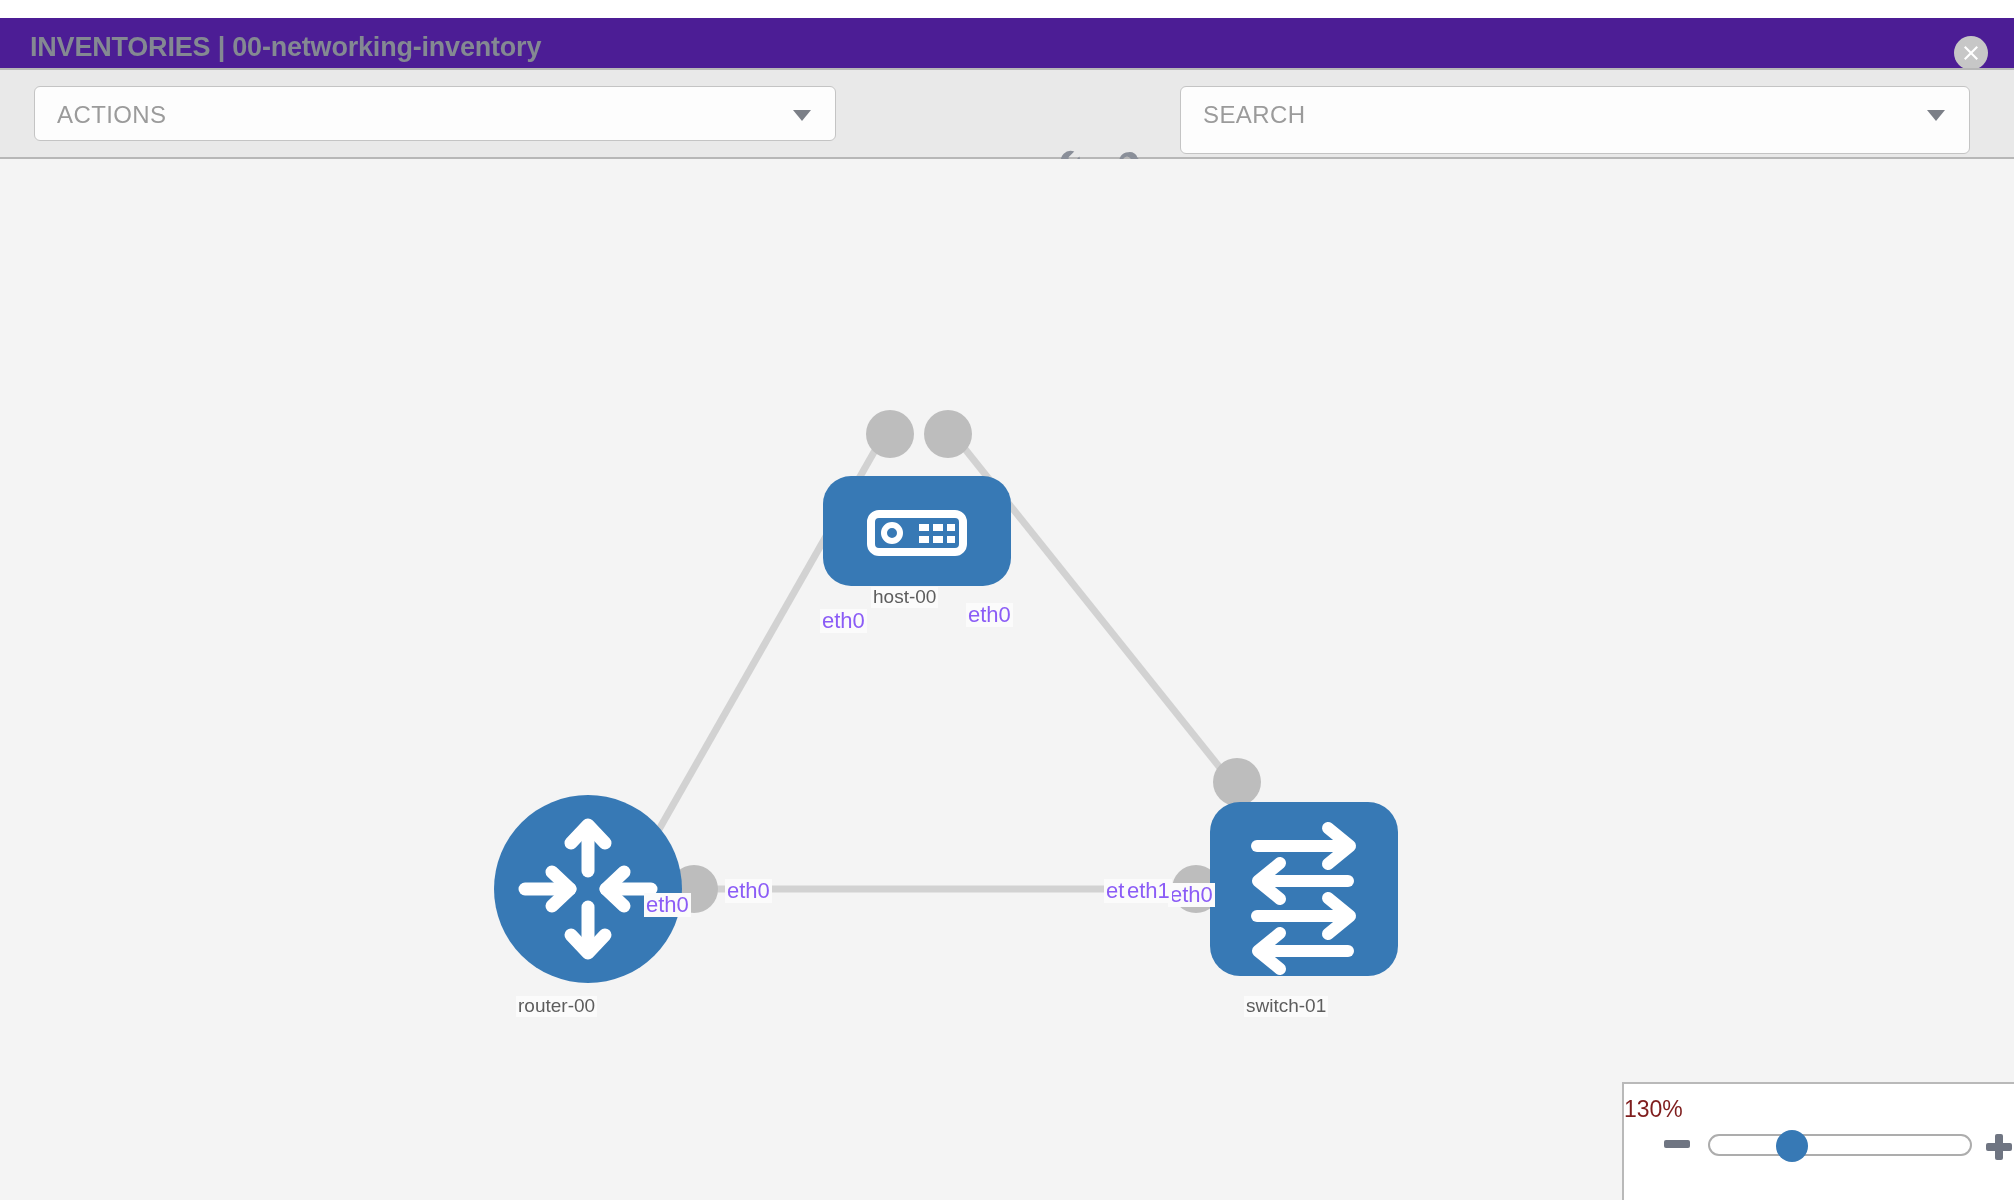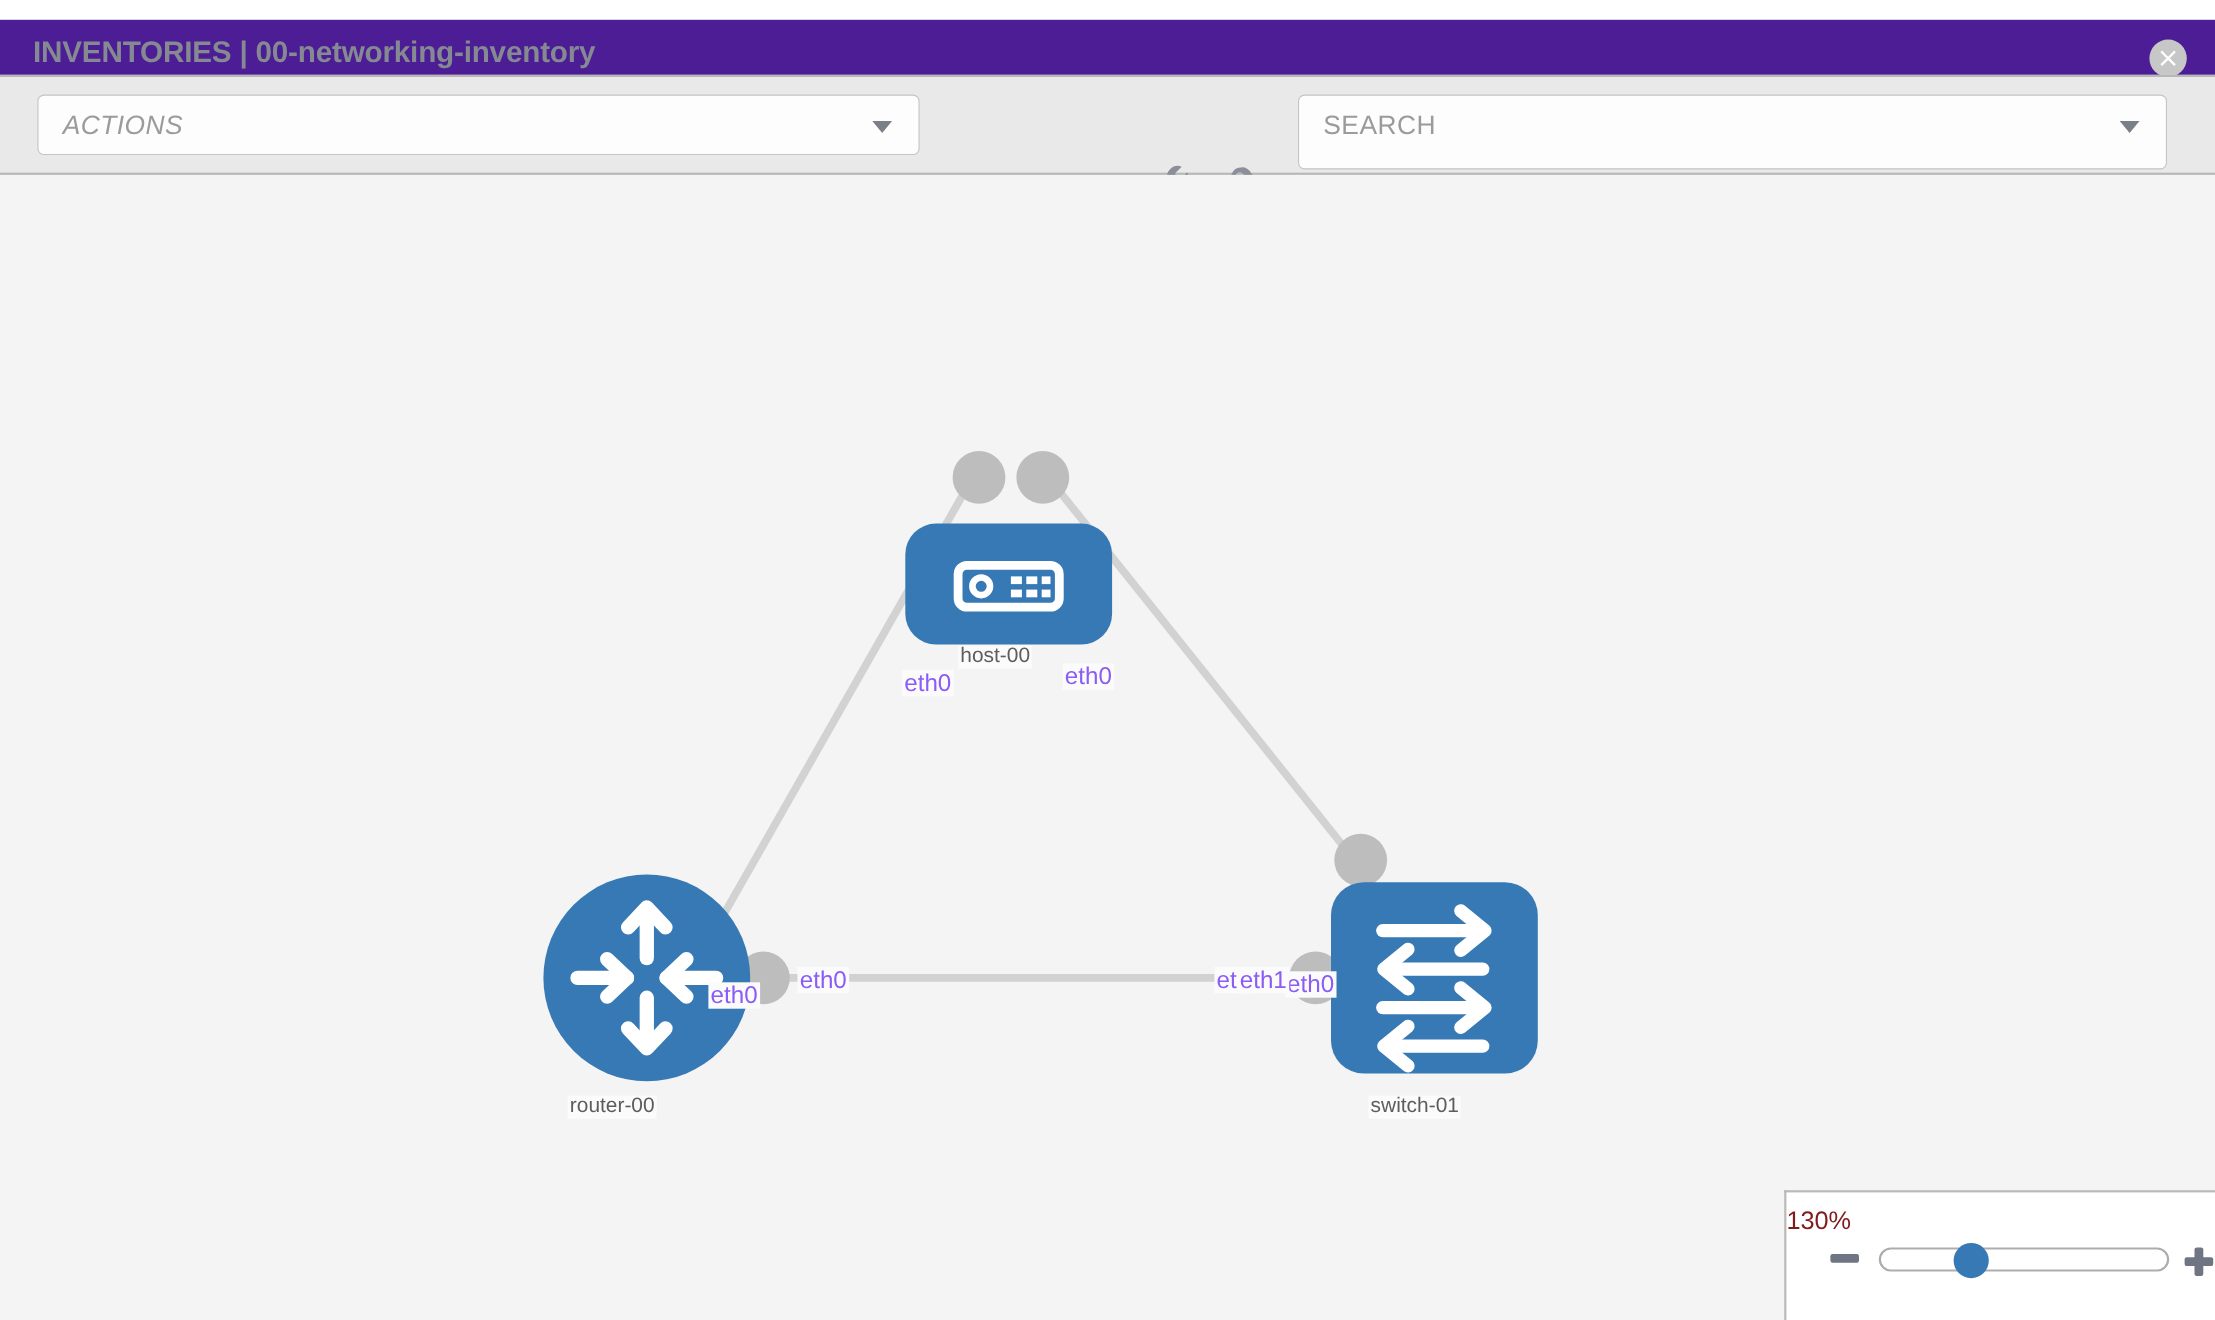--- a/index.html
+++ b/index.html
@@ -56,21 +56,20 @@
     border: 1px solid #c4c4c4;
     border-radius: 6px;
     cursor: pointer;
   }
   .actions-label {
     position: absolute;
     left: 22px; top: 14px;
     font-size: 24px;
     color: #9b9b9b;
     letter-spacing: 0.4px;
-    font-style: italic;
   }
   .caret {
     position: absolute;
     right: 24px; top: 23px;
     width: 0; height: 0;
     border-left: 9px solid transparent;
     border-right: 9px solid transparent;
     border-top: 11px solid #7b7f87;
   }
   .tool-icon {

